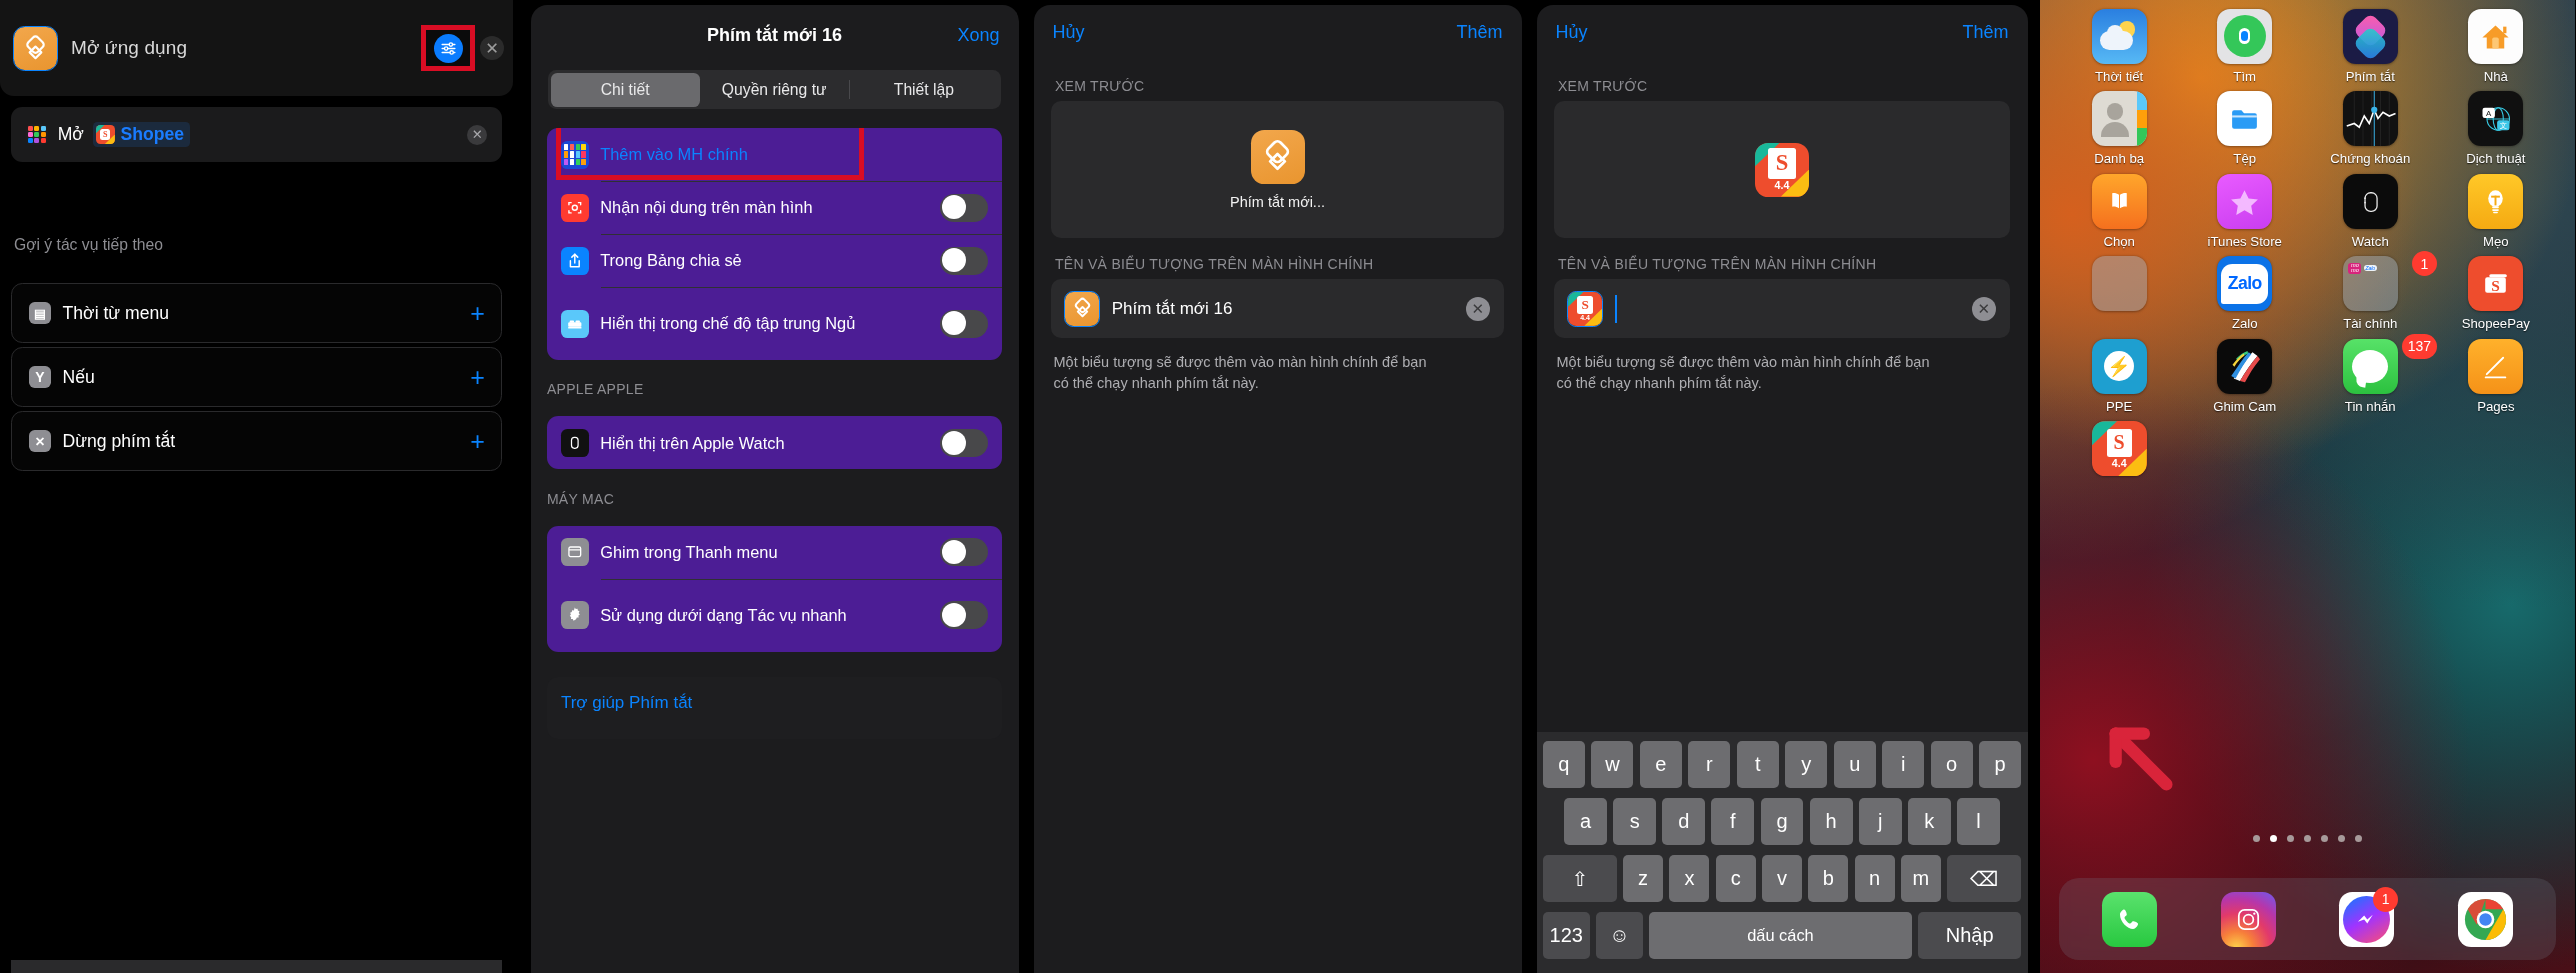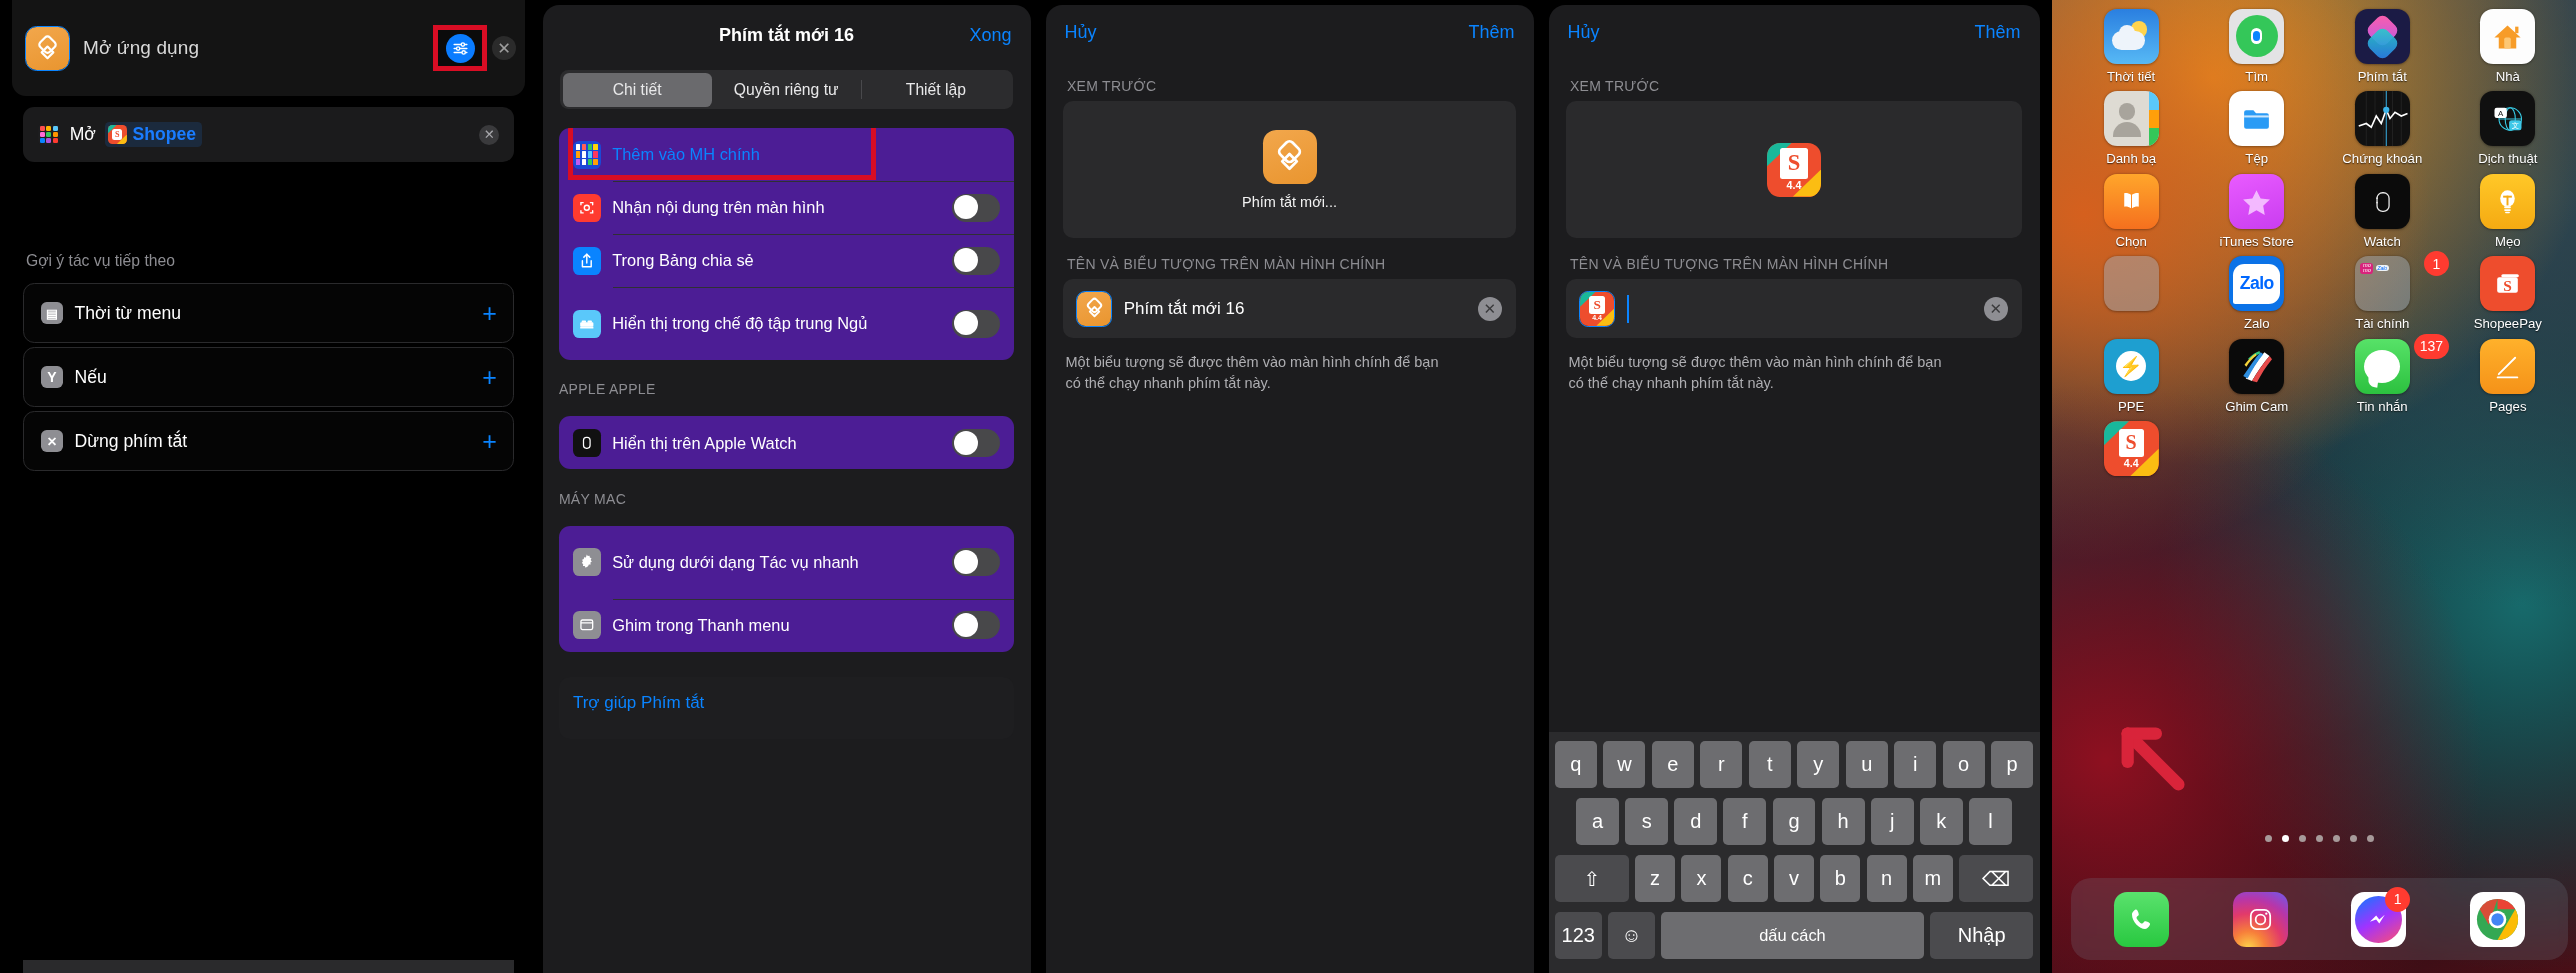--- a/index.html
+++ b/index.html
@@ -3,21 +3,21 @@
 <meta charset="utf-8">
 <style>
   * { box-sizing: border-box; margin:0; padding:0; }
   html,body { background:#000; }
   body {
     width:2576px; height:974px;
     font-family:"Liberation Sans", sans-serif;
     color:#fff; overflow:hidden;
     -webkit-font-smoothing:antialiased;
   }
-  .stage { position:relative; width:2336px; height:974px; background:#000; display:flex;padding-left:12px; }
+  .stage { position:relative; width:2336px; height:974px; background:#000; display:flex; }
 
   
   .panel { position:relative; height:974px; overflow:hidden; background:#000; flex:none; }
 
   
   .p1 { width:523px; }
   .p1-top {
     position:absolute; left:0; top:0; width:513px; height:96px;
     background:#141414; border-radius:0 0 14px 14px;
   }
@@ -55,21 +55,21 @@
   .p1-card .lbl{font-size:17.6px;margin-left:10px;color:#fff;}
   .token{
     margin-left:8.8px;display:inline-flex;align-items:center;gap:5.7px;
     background:#1b2a3d;border-radius:4.4px;padding:1.9px 5.7px 1.9px 3.1px;
   }
   .token .sh{width:19px;height:19px;border-radius:4.4px;overflow:hidden;flex:none;}
   .token .tx{color:#1a7cff;font-size:17.6px;font-weight:700;}
   .p1-card .xsm{margin-left:auto;width:20px;height:20px;border-radius:50%;background:#3a3a3c;
     display:flex;align-items:center;justify-content:center;color:#a8a8ac;font-size:13.2px;}
 
-  .p1-sectionlabel{position:absolute;left:14px;top:252px;font-size:15.7px;color:#8d8d92;}
+  .p1-sectionlabel{position:absolute;left:14px;top:236px;font-size:15.7px;color:#8d8d92;}
   .sugg{
     position:absolute;left:11.3px;width:491px;height:60px;border-radius:11.3px;
     border:0.6px solid #2a2a2c;display:flex;align-items:center;padding:0 16.4px;background:#050505;
   }
   .sugg .ic{width:22.6px;height:22.6px;border-radius:5.7px;background:#8e8e93;flex:none;
     display:flex;align-items:center;justify-content:center;color:#fff;font-size:12.6px;font-weight:700;}
   .sugg .tx{font-size:17.6px;margin-left:11.3px;}
   .sugg .plus{margin-left:auto;color:#0a84ff;font-size:25px;line-height:1;font-weight:300;}
 
   .p1-searchwrap{
@@ -363,38 +363,38 @@
               <rect x="7.5" y="4.5" width="9" height="15" rx="4"></rect>
             </svg>
           </div>
           <div class="tx">Hiển thị trên Apple Watch</div>
           <div class="tgl"></div>
         </div>
       </div>
 
       <div class="ghead">MÁY MAC</div>
       <div class="grp">
+        <div class="row">
+          <div class="ic" style="background:#8e8e93;">
+            <svg viewBox="0 0 24 24" fill="none" stroke="#fff" stroke-width="1.8">
+              <rect x="4" y="5.5" width="16" height="13" rx="2"></rect>
+                <line x1="4" y1="9.5" x2="20" y2="9.5"></line>
+            </svg>
+          </div>
+          <div class="tx">Ghim trong Thanh menu</div>
+          <div class="tgl"></div>
+        </div>
         <div class="row" style="min-height:73px">
           <div class="ic" style="background:#8e8e93;">
             <svg viewBox="0 0 24 24" fill="#fff">
               <path d="M12 8.3a3.7 3.7 0 100 7.4 3.7 3.7 0 000-7.4zm0 5.6a1.9 1.9 0 110-3.8 1.9 1.9 0 010 3.8z"></path>
               <path d="M12 2l1.3 2.2 2.5-.5.3 2.5 2.3 1-1.1 2.3 1.6 2-2 1.6.4 2.5-2.5.2-1.1 2.3L12 19l-1.7 1.1-1.1-2.3-2.5-.2.4-2.5-2-1.6 1.6-2L5.6 9.2l2.3-1 .3-2.5 2.5.5z"></path>
             </svg>
           </div>
           <div class="tx">Sử dụng dưới dạng Tác vụ nhanh</div>
-          <div class="tgl"></div>
-        </div>
-        <div class="row">
-          <div class="ic" style="background:#8e8e93;">
-            <svg viewBox="0 0 24 24" fill="none" stroke="#fff" stroke-width="1.8">
-              <rect x="4" y="5.5" width="16" height="13" rx="2"></rect>
-                <line x1="4" y1="9.5" x2="20" y2="9.5"></line>
-            </svg>
-          </div>
-          <div class="tx">Ghim trong Thanh menu</div>
           <div class="tgl"></div>
         </div>
       </div>
 
       <div class="p2-help">
         <span>Trợ giúp Phím tắt</span>
       </div>
     </div>
   </div>
 

